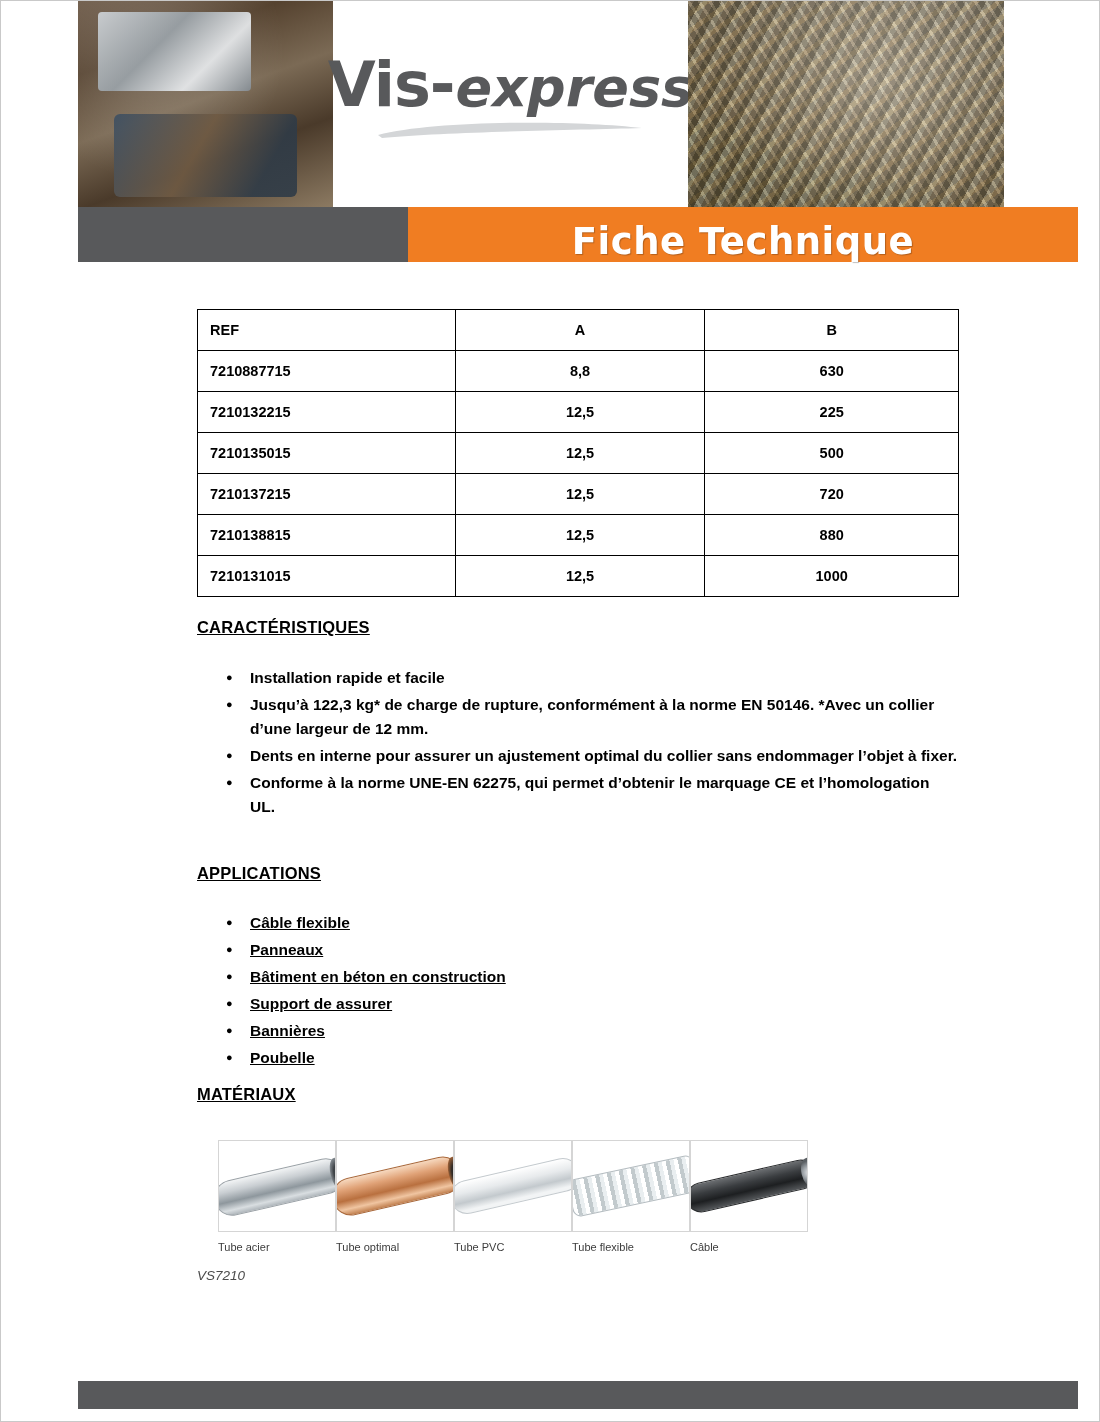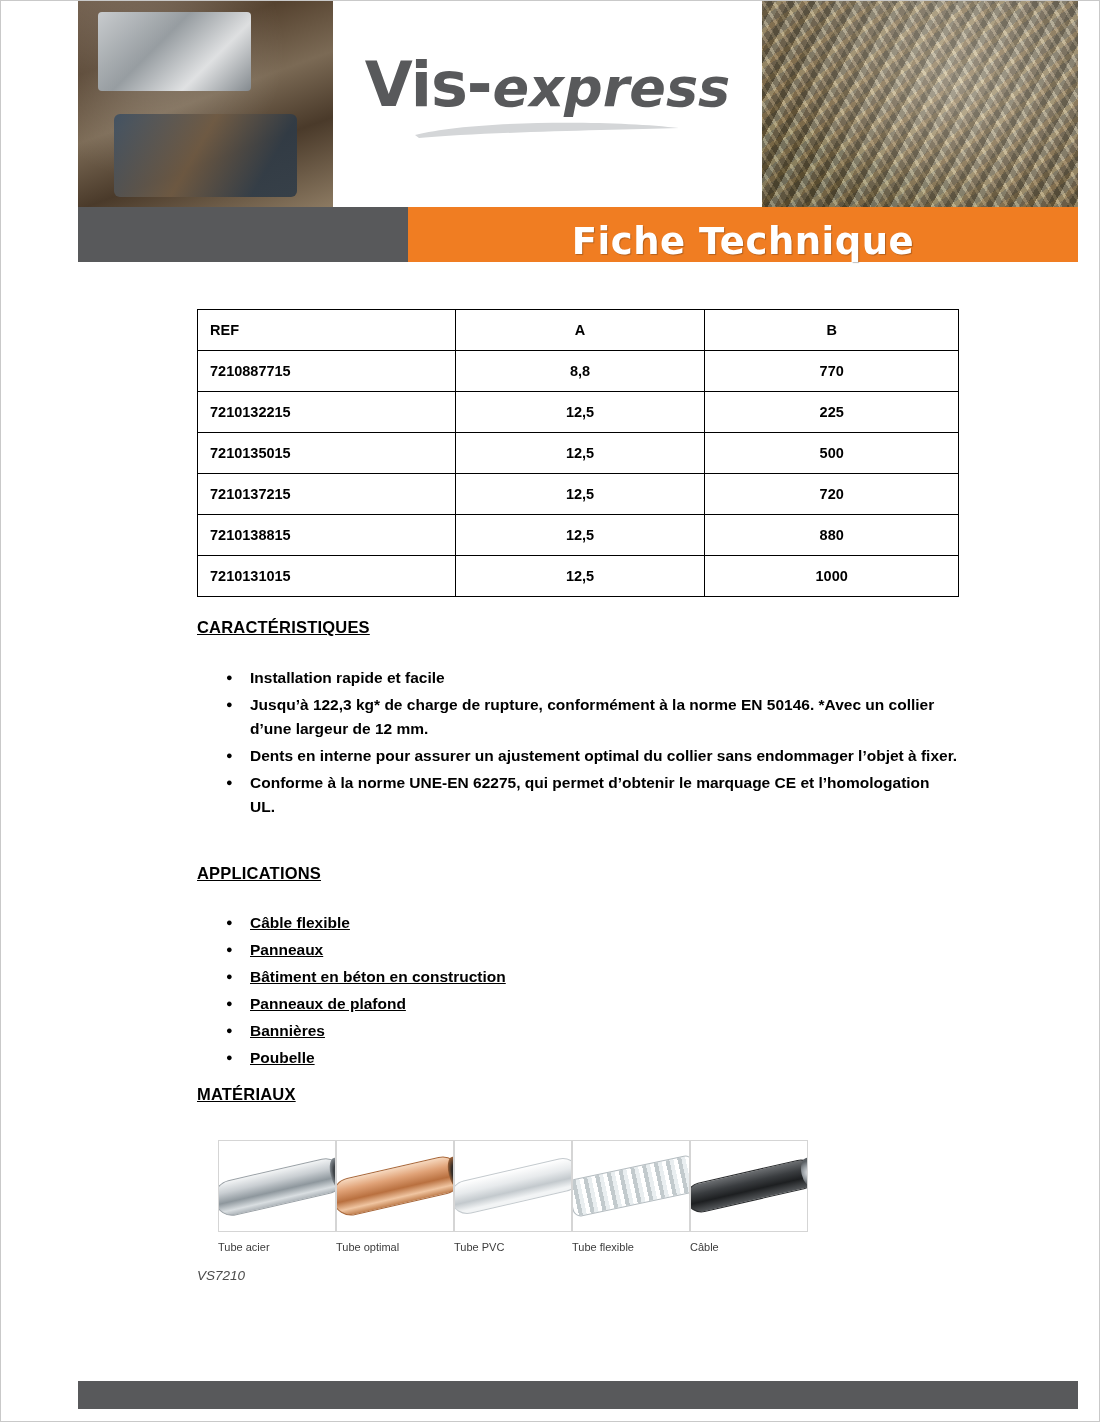--- a/index.html
+++ b/index.html
@@ -27,21 +27,21 @@
     position: absolute;
     left: 0; top: 0; width: 1100px; height: 1422px;
     border: 1px solid #c9c9c9;
     pointer-events: none;
   }
 
   
   .header {
     position: absolute;
     left: 50px; top: 0;
-    width: 1000px; height: 207px;
+    width: 926px; height: 207px;
     background: #ffffff;
     display: flex;
     align-items: stretch;
   }
   .header-img-left {
     width: 255px;
     background:
       radial-gradient(circle at 30% 25%, rgba(255,255,255,.18), rgba(0,0,0,0) 55%),
       linear-gradient(160deg, #6d5a48 0%, #55422f 25%, #7b6a55 48%, #4a3a2a 70%, #8c7a62 100%);
     position: relative;
@@ -340,21 +340,21 @@
       <tr>
         <th class="col-ref">REF</th>
         <th class="col-a">A</th>
         <th class="col-b">B</th>
       </tr>
     </thead>
     <tbody>
       <tr>
         <td class="col-ref">7210887715</td>
         <td class="col-a">8,8</td>
-        <td class="col-b">770</td>
+        <td class="col-b">630</td>
       </tr>
       <tr>
         <td class="col-ref">7210132215</td>
         <td class="col-a">12,5</td>
         <td class="col-b">225</td>
       </tr>
       <tr>
         <td class="col-ref">7210135015</td>
         <td class="col-a">12,5</td>
         <td class="col-b">500</td>
@@ -383,21 +383,21 @@
     <li>Jusqu’à 122,3 kg* de charge de rupture, conformément à la norme EN 50146. *Avec un collier d’une largeur de 12 mm.</li>
     <li>Dents en interne pour assurer un ajustement optimal du collier sans endommager l’objet à fixer.</li>
     <li> Conforme à la norme UNE-EN 62275, qui permet d’obtenir le marquage CE et l’homologation UL.</li>
   </ul>
 
   <div class="section-title" style="left:169px; top:864px;">APPLICATIONS</div>
   <ul class="bullets" style="left:190px; top:911px; width:600px;text-decoration:underline;">
     <li>Câble flexible</li>
     <li>Panneaux</li>
     <li>Bâtiment en béton en construction</li>
-    <li>Panneaux de plafond</li>
+    <li>Support de assurer</li>
     <li>Bannières</li>
     <li>Poubelle</li>
   </ul>
 
   <div class="section-title" style="left:169px; top:1085px;">MATÉRIAUX</div>
 
   <div class="materials">
     <div class="mat-item">
       <div class="mat-thumb">
           <div class="tube-steel"></div>

